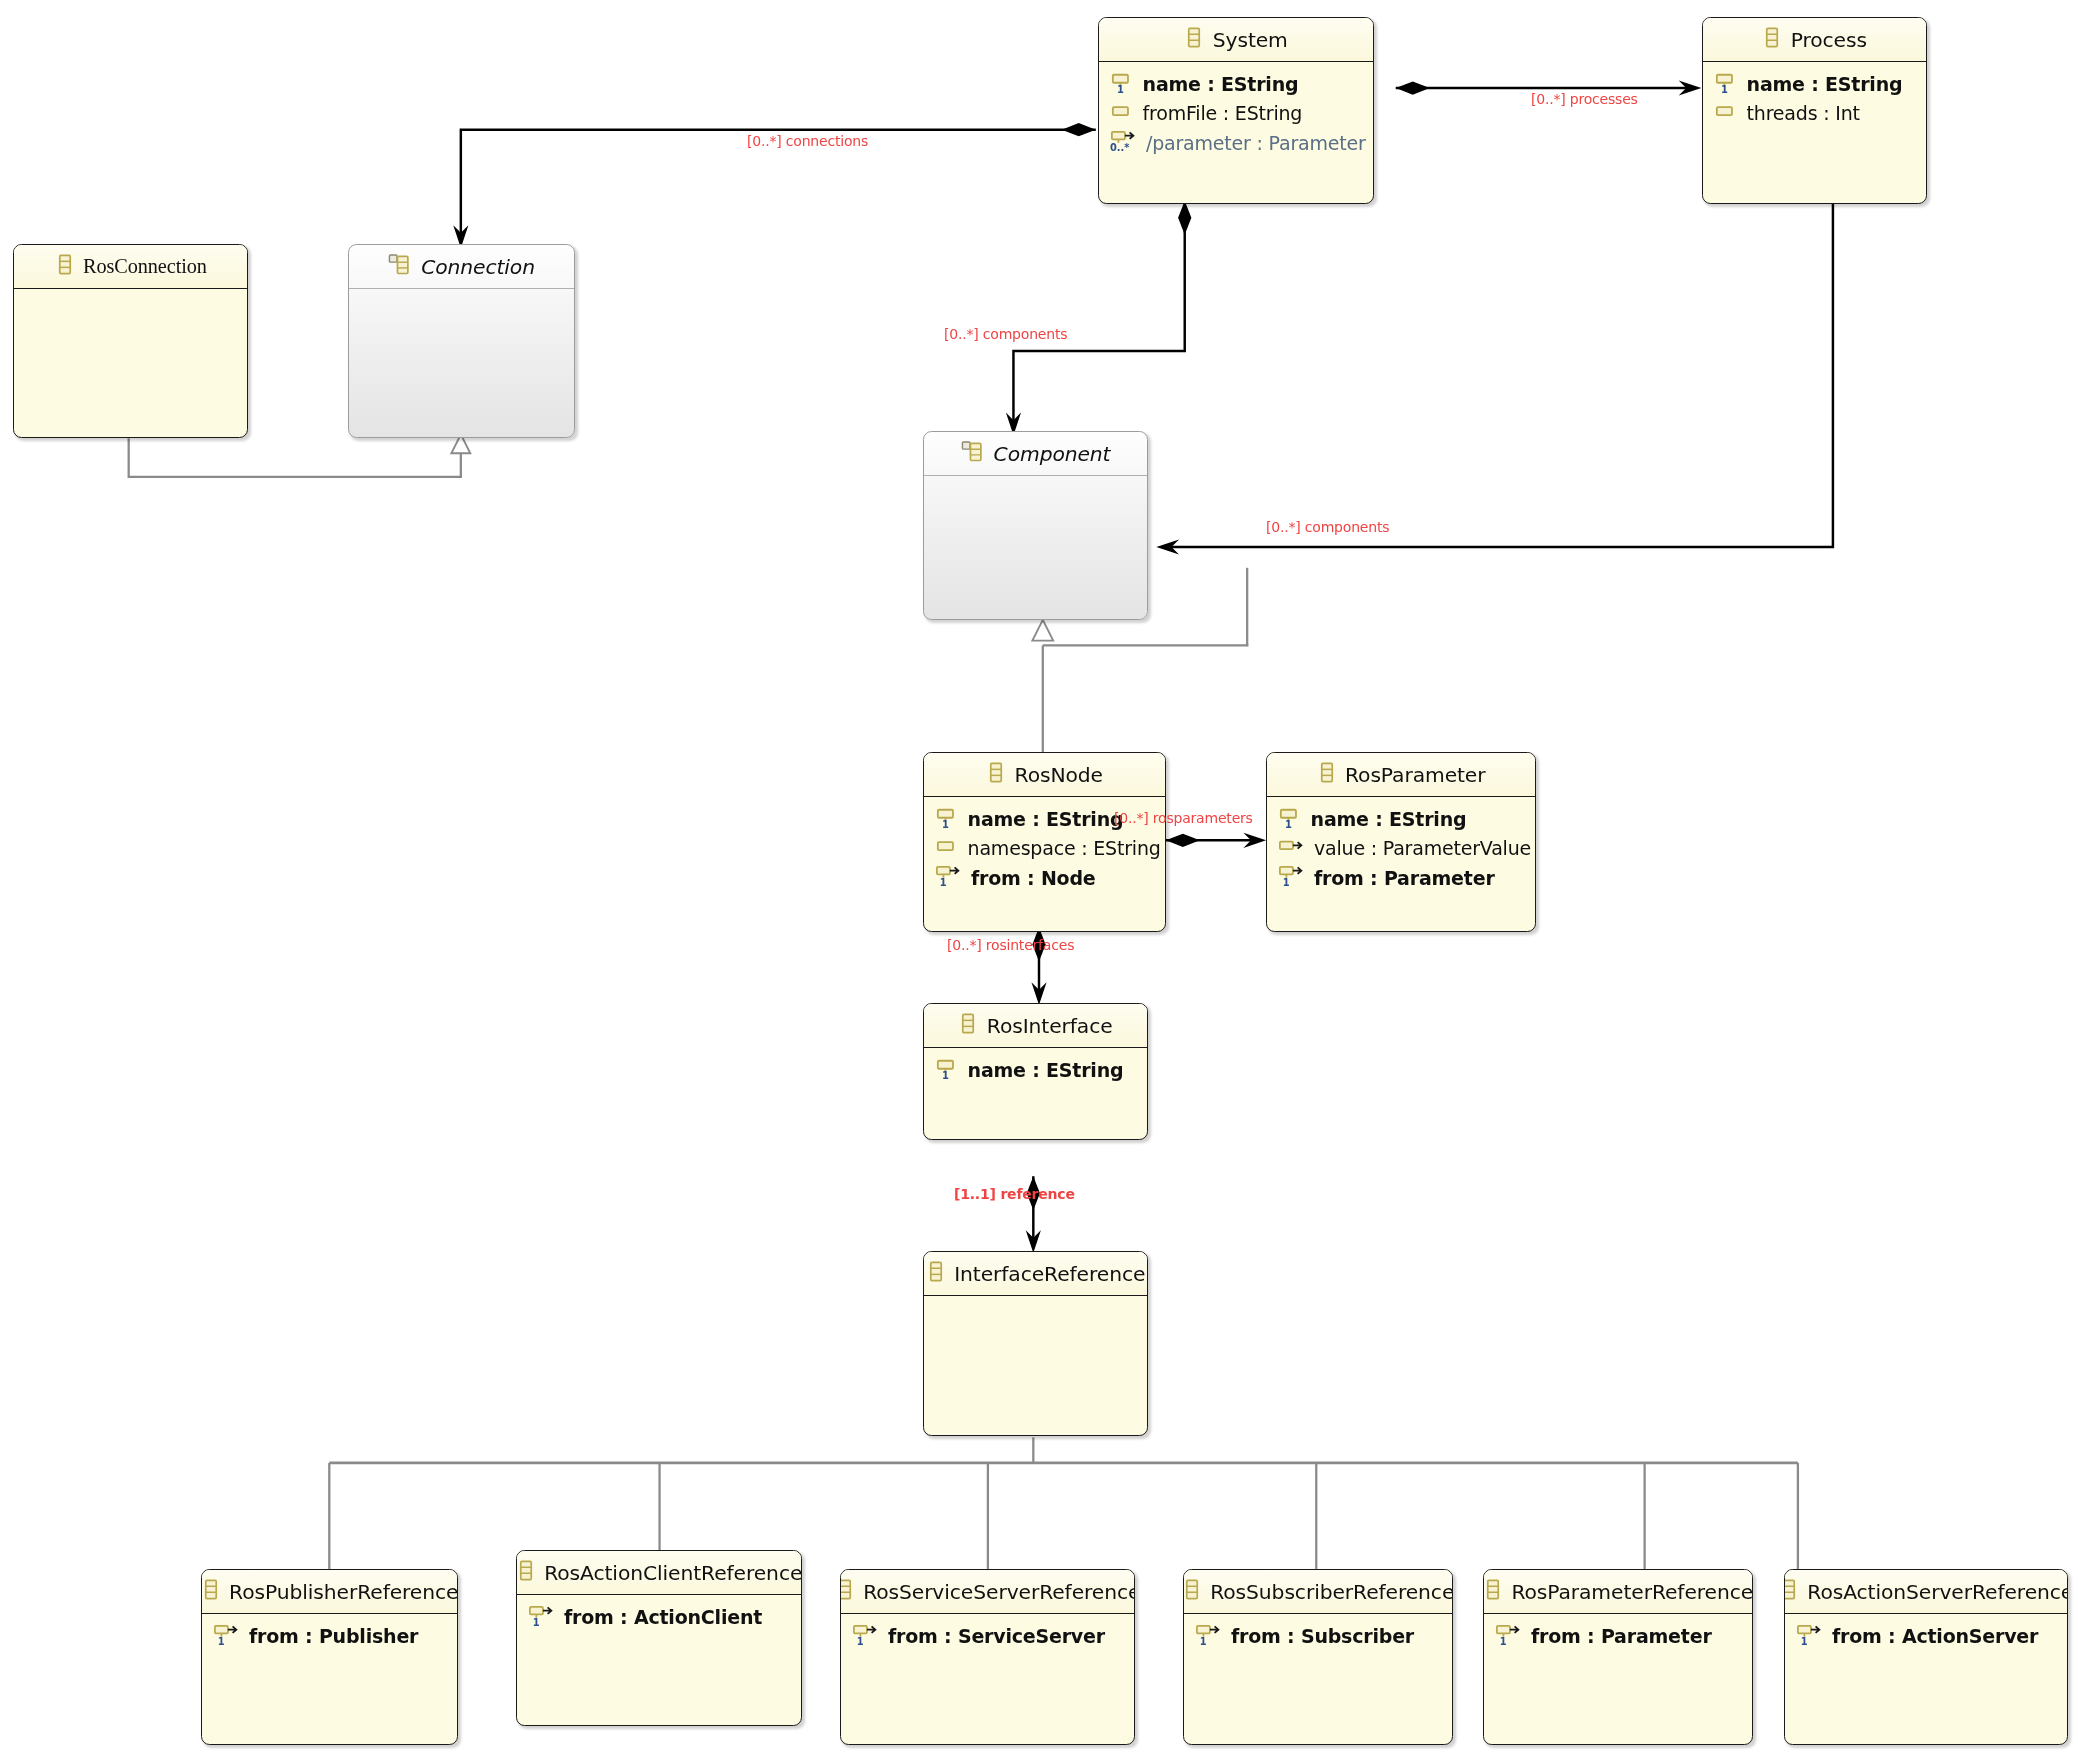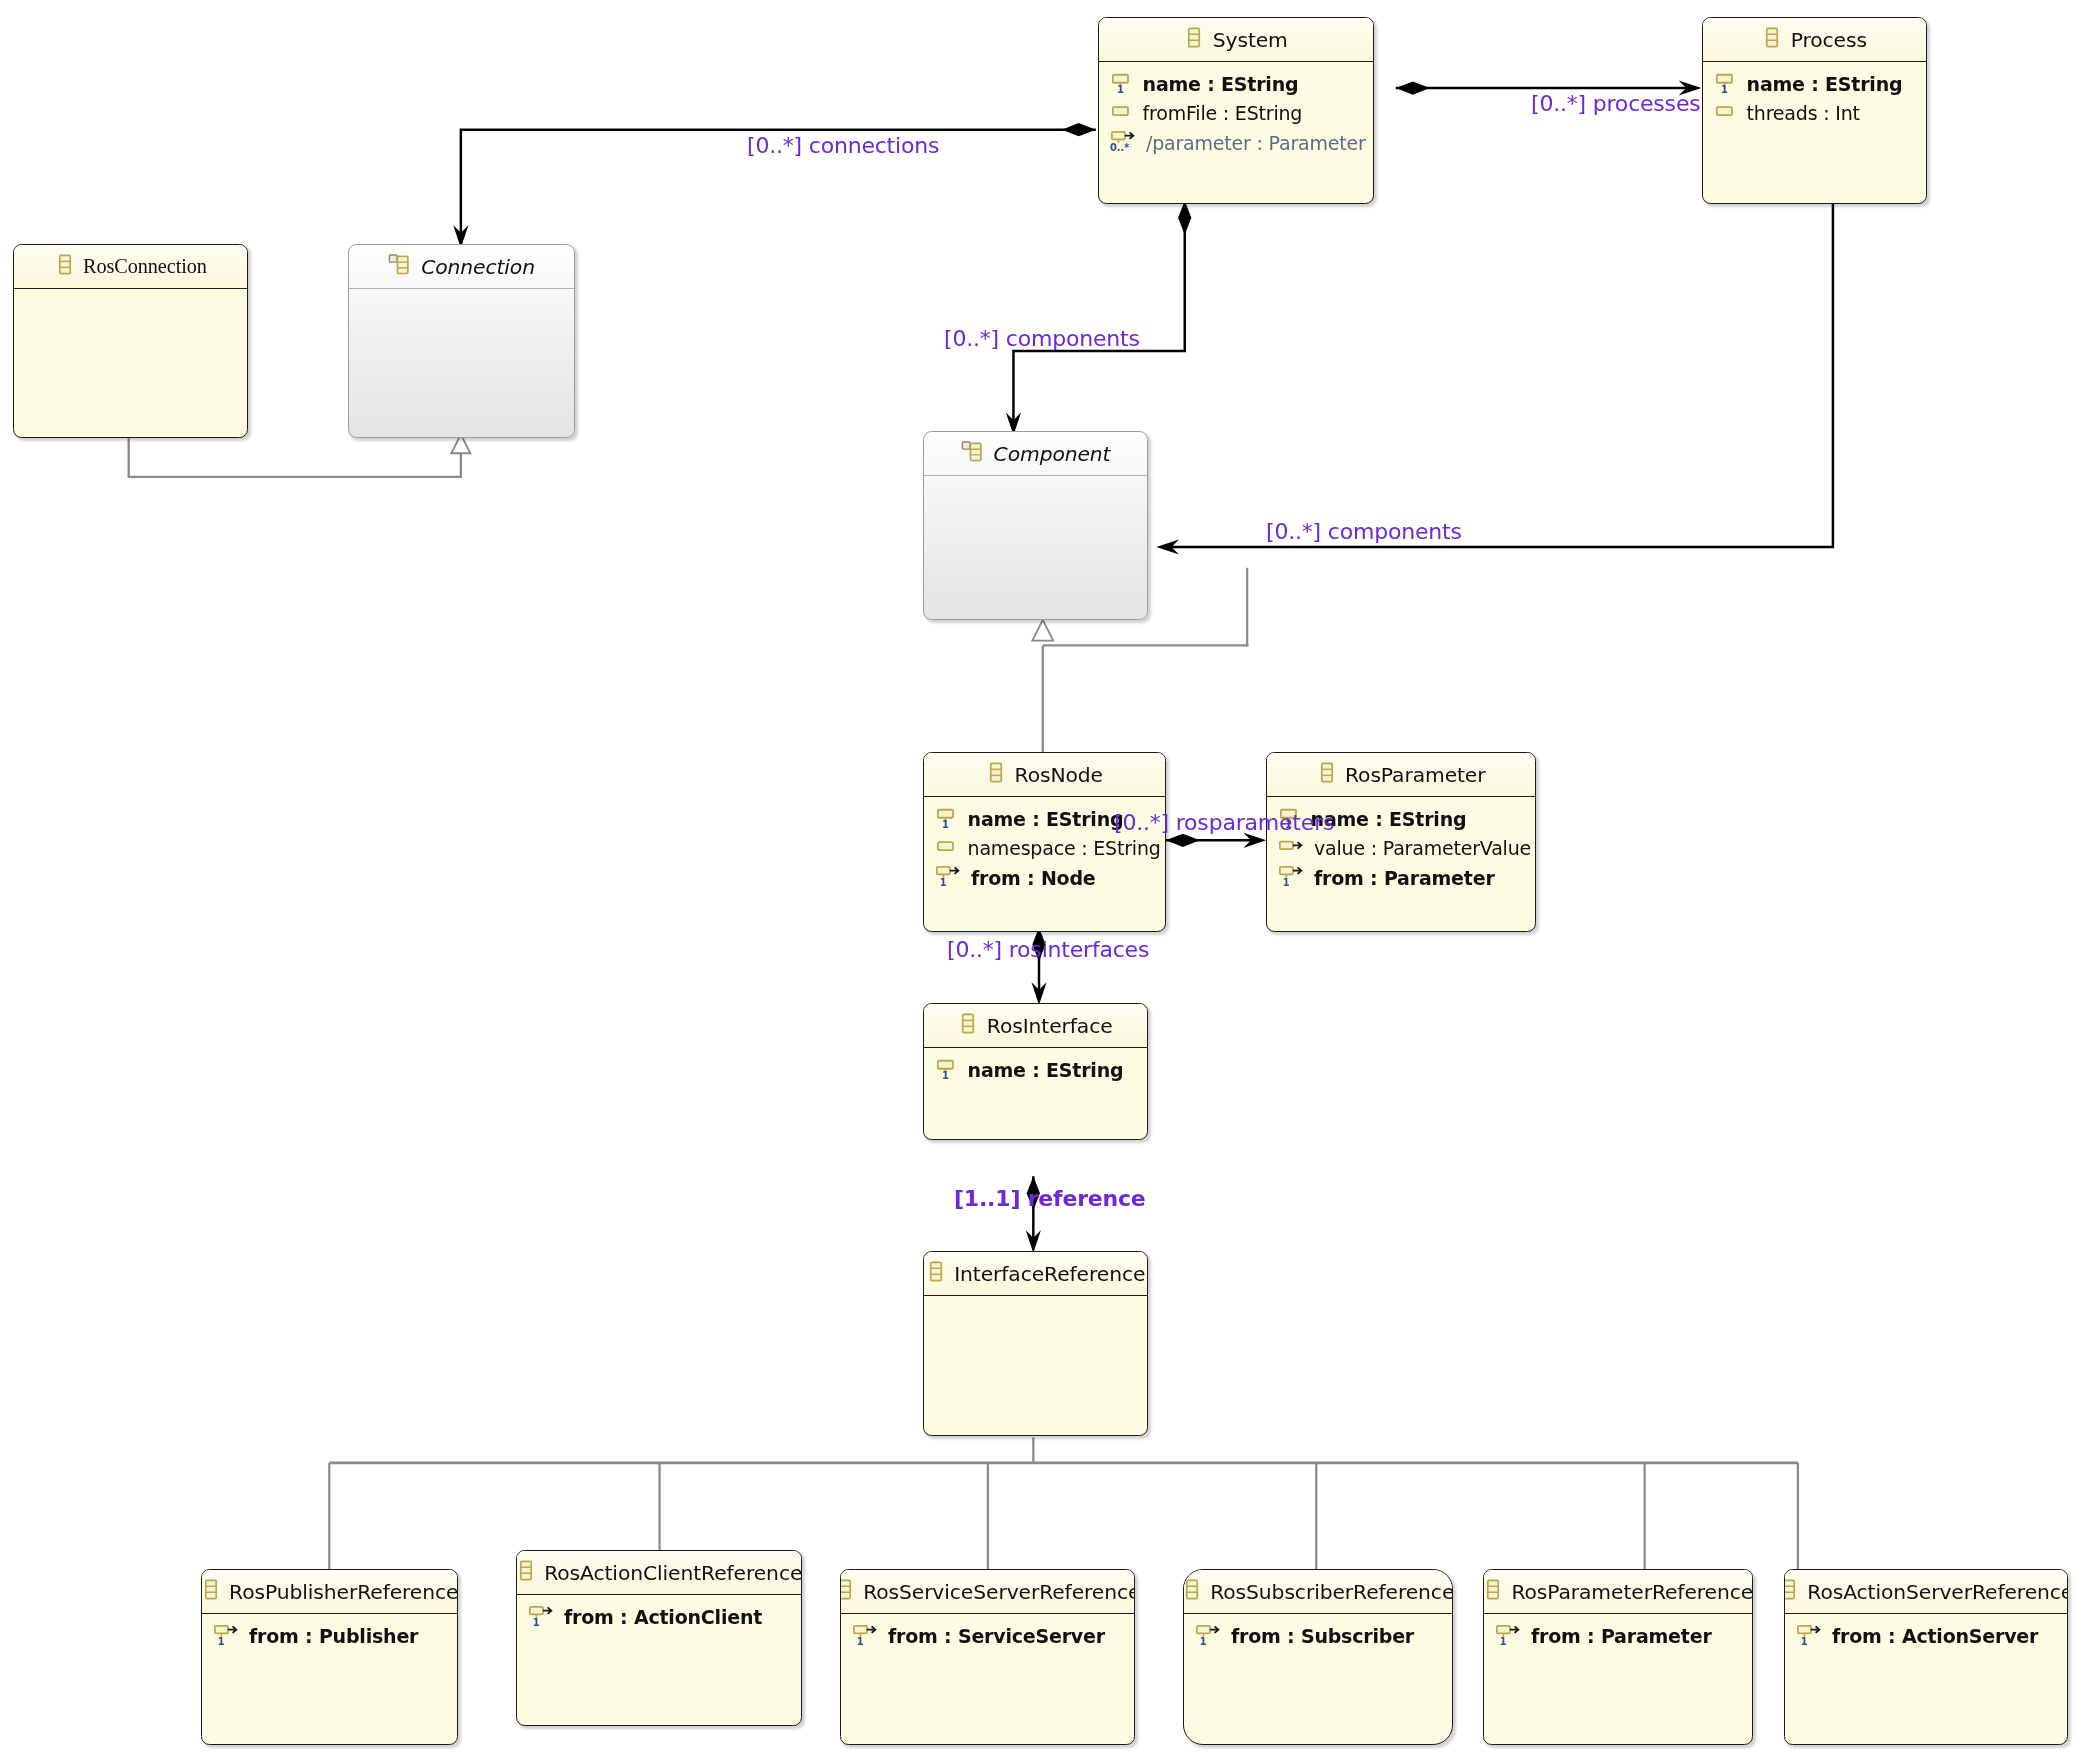--- a/index.html
+++ b/index.html
@@ -25,21 +25,21 @@
   .cls-body{padding:7.6px 0 0 0;}
   .attr-row{display:flex;align-items:center;gap:7.6px;padding:0.9px 0 0.9px 11.4px;height:27.4px;}
   .attr-text{font-size:19px;color:#111;white-space:nowrap;letter-spacing:-0.2px;}
   .attr-text.bold{font-weight:bold;}
   .attr-text.derived{color:#5a6e86;}
 
   
   .ico{flex:0 0 auto;display:block;}
 
   
-  .edge-label{position:absolute;font-size:22px;color:#6d28d9;white-space:nowrap;
+  .edge-label{position:absolute;font-size:14px;color:#ef4444;white-space:nowrap;
               letter-spacing:-0.2px;background:transparent;}
   .edge-label.bold{font-weight:bold;}
 </style>
 </head>
 <body>
 
 <div id="canvas">
 
   <svg id="edges" viewBox="0 0 2196 1862">
     <defs>
@@ -446,21 +446,21 @@
               <path d="M16,8 L25,8 M21,4.5 L25,8 L21,11.5" fill="none" stroke="#1a1a1a" stroke-width="2"></path>
               <line x1="9" y1="12" x2="9" y2="15.5" stroke="#b9a94e" stroke-width="1.9"></line>
               <text x="5" y="25" font-size="10.5" font-family="DejaVu Sans" fill="#2b4f8e" font-weight="bold">1</text>
             </svg>
         </span>
         <span class="attr-text bold">from : ServiceServer</span>
       </div>
     </div>
   </div>
 
-  <div class="uml-class concrete" style="left:1183px;top:1569px;width:270px;height:176px;border-radius:20px;">
+  <div class="uml-class concrete" style="left:1183px;top:1569px;width:270px;height:176px;">
     <div class="cls-header">
       <span class="ico">
         <svg width="20" height="23" viewBox="0 0 21 24">
             <rect x="5" y="2.5" width="11" height="19" rx="1.2" fill="#f7f2d2" stroke="#b9a94e" stroke-width="1.8"></rect>
             <line x1="5" y1="8.7" x2="16" y2="8.7" stroke="#b9a94e" stroke-width="1.6"></line>
             <line x1="5" y1="15" x2="16" y2="15" stroke="#b9a94e" stroke-width="1.6"></line>
           </svg>
       </span>
       <span class="cls-title">RosSubscriberReference</span>
     </div>

